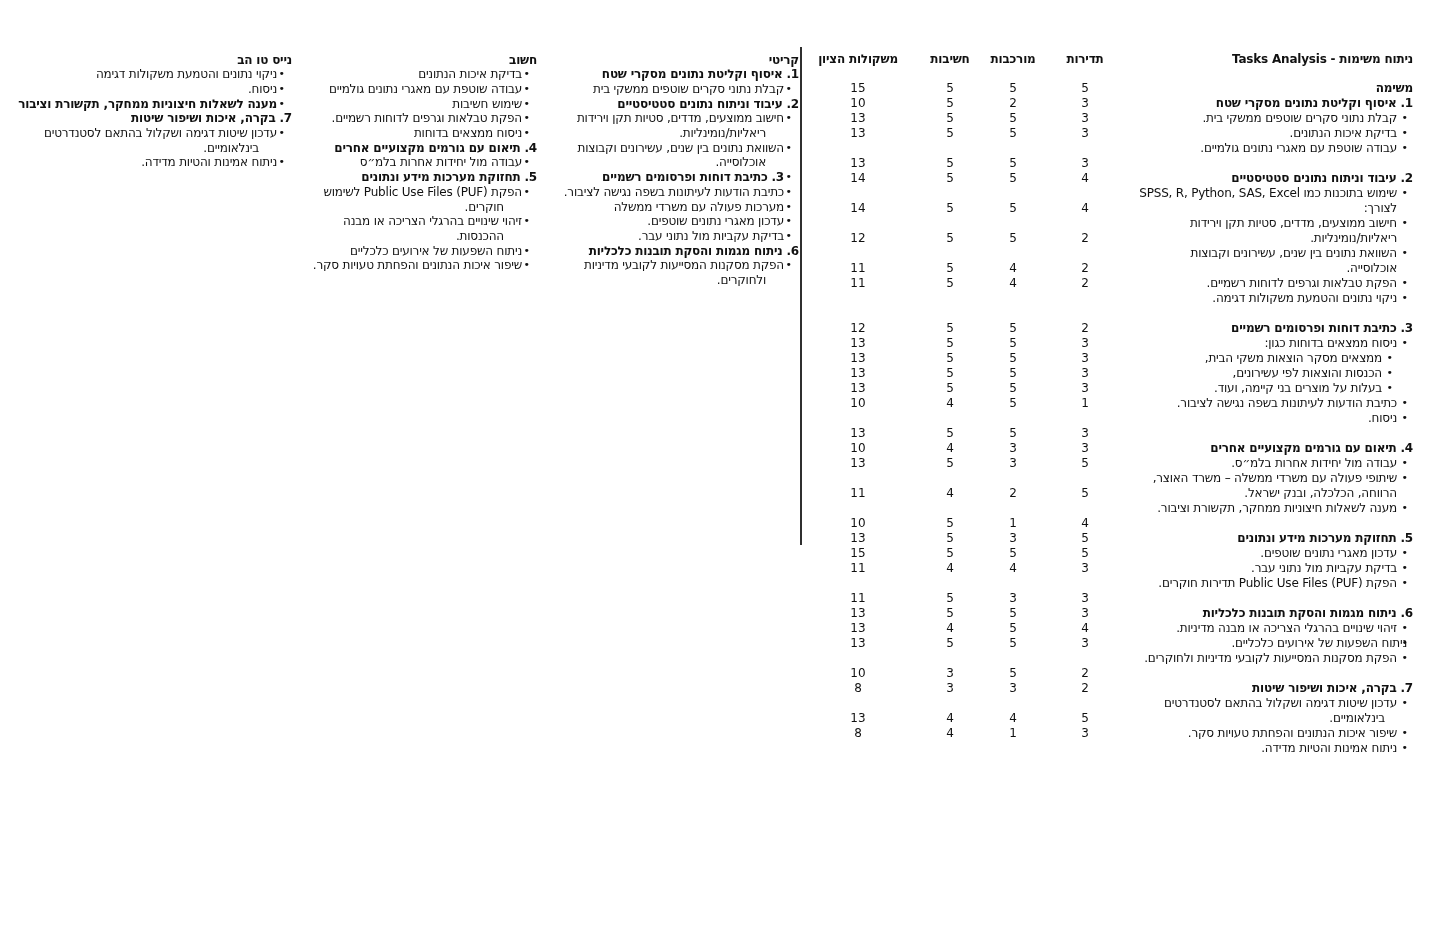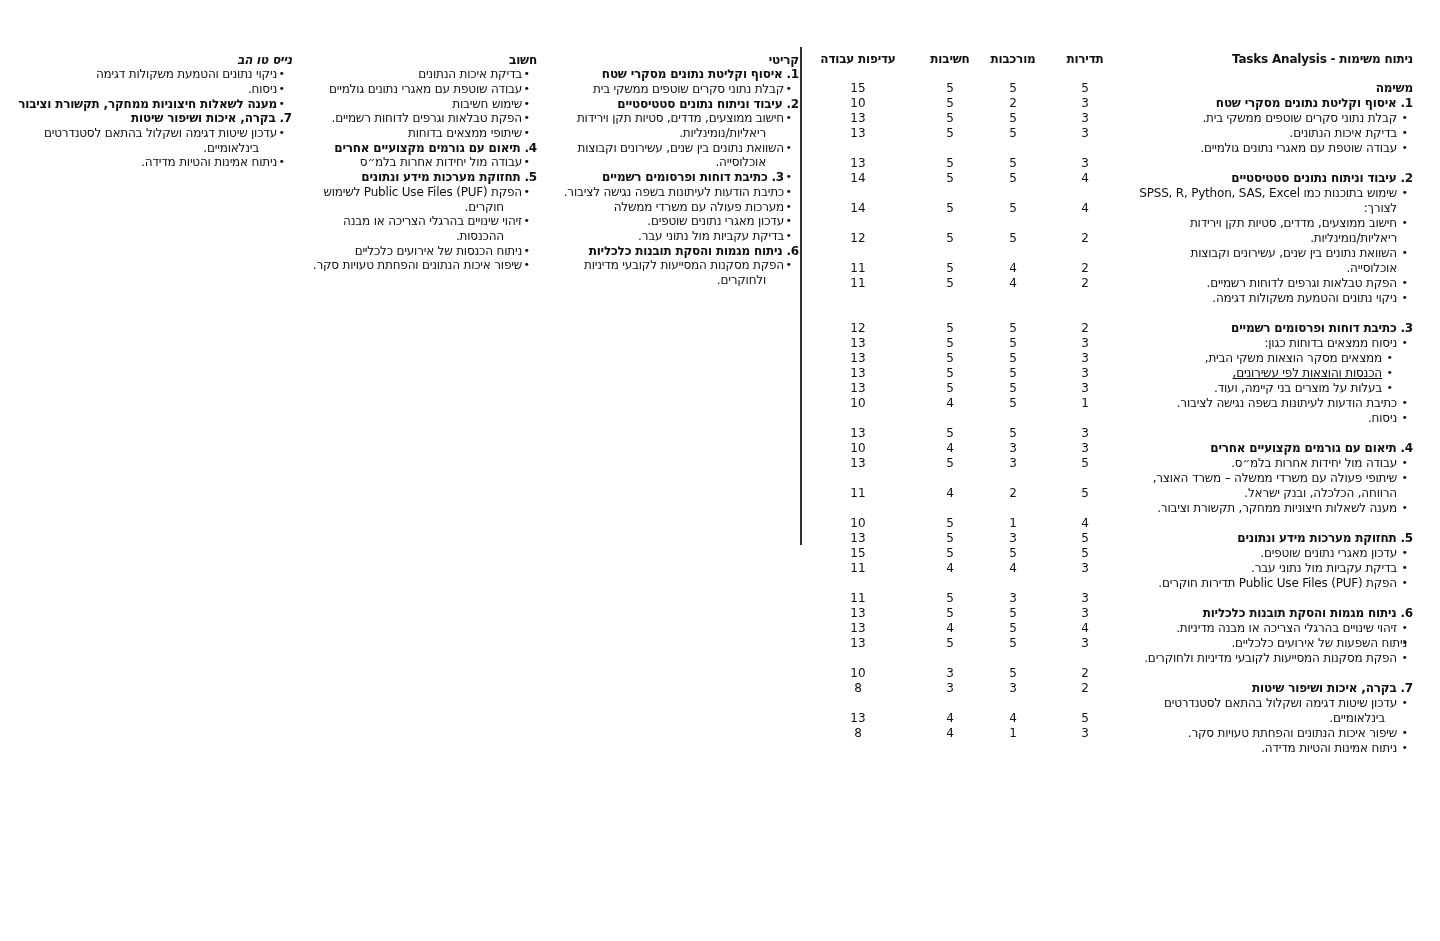--- a/index.html
+++ b/index.html
@@ -20,21 +20,21 @@
 </head>
 <body>
 
 <div id="page">
   <div id="main-title">ניתוח משימות - Tasks Analysis</div>
   <div id="divider"></div>
   <div id="score-headers">
       <span class="hdr" style="left: 1015px;">תדירות</span>
       <span class="hdr" style="left: 943px;">מורכבות</span>
       <span class="hdr" style="left: 880px;">חשיבות</span>
-      <span class="hdr" style="left: 788px;">עדיפות עבודה</span>
+      <span class="hdr" style="left: 788px;">משקולות הציון</span>
     </div>
   <div id="main-list">
       <div class="ln" style="top: 81px;">
         <span class="txt bold" style="right: 27px;">משימה</span>
         <span class="num" style="left: 1055px;">5</span>
         <span class="num" style="left: 983px;">5</span>
         <span class="num" style="left: 920px;">5</span>
         <span class="num" style="left: 828px;">15</span>
       </div>
       <div class="ln" style="top: 96px;">
@@ -141,21 +141,21 @@
       <div class="ln" style="top: 351px;">
         <span class="bullet" style="right: 47px;">•</span>
         <span class="txt" style="right: 58px;">ממצאים מסקר הוצאות משקי הבית,</span>
         <span class="num" style="left: 1055px;">3</span>
         <span class="num" style="left: 983px;">5</span>
         <span class="num" style="left: 920px;">5</span>
         <span class="num" style="left: 828px;">13</span>
       </div>
       <div class="ln" style="top: 366px;">
         <span class="bullet" style="right: 47px;">•</span>
-        <span class="txt" style="right: 58px; text-decoration: underline;">הכנסות והוצאות לפי עשירונים,</span>
+        <span class="txt" style="right: 58px;">הכנסות והוצאות לפי עשירונים,</span>
         <span class="num" style="left: 1055px;">3</span>
         <span class="num" style="left: 983px;">5</span>
         <span class="num" style="left: 920px;">5</span>
         <span class="num" style="left: 828px;">13</span>
       </div>
       <div class="ln" style="top: 381px;">
         <span class="bullet" style="right: 47px;">•</span>
         <span class="txt" style="right: 58px;">בעלות על מוצרים בני קיימה, ועוד.</span>
         <span class="num" style="left: 1055px;">3</span>
         <span class="num" style="left: 983px;">5</span>
@@ -387,21 +387,21 @@
       <div class="ln" style="top: 96.6px;">
         <span class="bullet" style="right: 910px;">•</span>
         <span class="txt" style="right: 918px;">שימוש חשיבות</span>
       </div>
       <div class="ln" style="top: 111.3px;">
         <span class="bullet" style="right: 910px;">•</span>
         <span class="txt" style="right: 918px;">הפקת טבלאות וגרפים לדוחות רשמיים.</span>
       </div>
       <div class="ln" style="top: 126px;">
         <span class="bullet" style="right: 910px;">•</span>
-        <span class="txt" style="right: 918px;">שיתופי ממצאים בדוחות</span>
+        <span class="txt" style="right: 918px;">ניסוח ממצאים בדוחות</span>
       </div>
       <div class="ln" style="top: 140.7px;">
         <span class="txt bold" style="right: 903px;">4. תיאום עם גורמים מקצועיים אחרים</span>
       </div>
       <div class="ln" style="top: 155.4px;">
         <span class="bullet" style="right: 910px;">•</span>
         <span class="txt" style="right: 918px;">עבודה מול יחידות אחרות בלמ״ס</span>
       </div>
       <div class="ln" style="top: 170.1px;">
         <span class="txt bold" style="right: 903px;">5. תחזוקת מערכות מידע ונתונים</span>
@@ -415,30 +415,30 @@
       </div>
       <div class="ln" style="top: 214.2px;">
         <span class="bullet" style="right: 910px;">•</span>
         <span class="txt" style="right: 918px;">זיהוי שינויים בהרגלי הצריכה או מבנה</span>
       </div>
       <div class="ln" style="top: 228.9px;">
         <span class="txt" style="right: 936px;">ההכנסות.</span>
       </div>
       <div class="ln" style="top: 243.6px;">
         <span class="bullet" style="right: 910px;">•</span>
-        <span class="txt" style="right: 918px;">ניתוח הכנסות של אירועים כלכליים</span>
+        <span class="txt" style="right: 918px;">ניתוח השפעות של אירועים כלכליים</span>
       </div>
       <div class="ln" style="top: 258.3px;">
         <span class="bullet" style="right: 910px;">•</span>
         <span class="txt" style="right: 918px;">שיפור איכות הנתונים והפחתת טעויות סקר.</span>
       </div>
     </div>
   <div id="col-nice">
       <div class="ln" style="top: 52.5px;">
-        <span class="txt bold" style="right: 1148px; font-style: italic;">נייס טו הב</span>
+        <span class="txt bold" style="right: 1148px;">נייס טו הב</span>
       </div>
       <div class="ln" style="top: 67.2px;">
         <span class="bullet" style="right: 1155px;">•</span>
         <span class="txt" style="right: 1163px;">ניקוי נתונים והטמעת משקולות דגימה</span>
       </div>
       <div class="ln" style="top: 81.9px;">
         <span class="bullet" style="right: 1155px;">•</span>
         <span class="txt" style="right: 1163px;">ניסוח.</span>
       </div>
       <div class="ln" style="top: 96.6px;">

